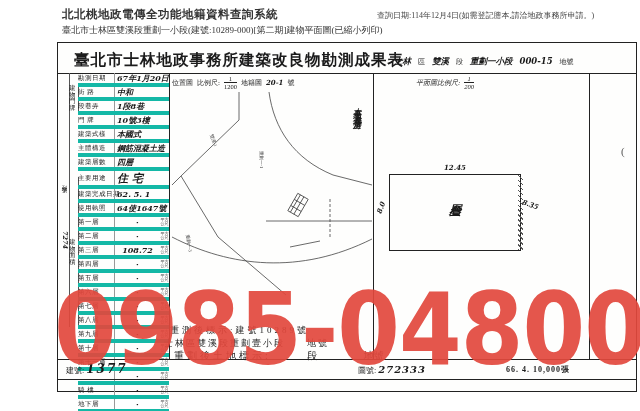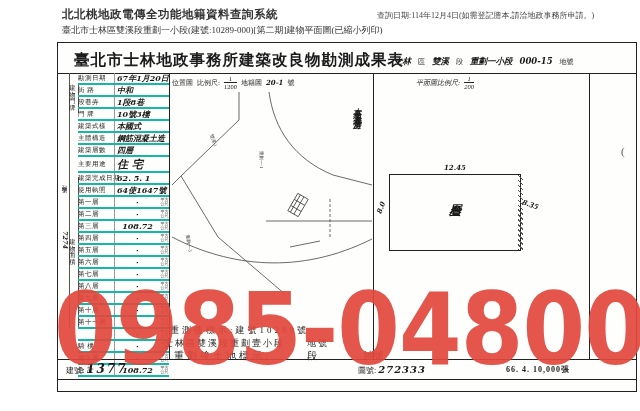--- a/index.html
+++ b/index.html
@@ -23,21 +23,21 @@
   .outer-col{position:absolute;left:0;top:0;bottom:0;width:9px;border-right:1px solid #555;}
   .outer-col .vtxt{position:absolute;top:108px;left:0;width:9px;writing-mode:vertical-rl;
       font-size:5.5px;letter-spacing:1px;}
   .outer-col .hwv{position:absolute;top:158px;left:0;width:9px;writing-mode:vertical-rl;font-size:6.5px;}
   .grp-col{position:absolute;left:9px;width:9px;border-right:1px solid #555;display:flex;
       flex-direction:column;justify-content:space-around;align-items:center;font-size:6.5px;}
   .grp-addr{top:10px;height:30px;}
   .grp-area{top:104px;height:150px;}
   .grp-col span{display:block;line-height:1;}
   #left-rows{position:absolute;left:18px;top:0;right:0;}
-  .trow{display:flex;align-items:center;height:10px;border-bottom:2px solid #14b8a6;overflow:hidden;}
+  .trow{display:flex;align-items:center;height:10px;border-bottom:4px solid #14b8a6;overflow:hidden;}
   .trow.tall{height:14px;}
   .lbl{width:36px;flex:none;font-size:6.5px;letter-spacing:.5px;white-space:nowrap;}
   .val{flex:1;border-left:1px solid #999;padding-left:2px;font-size:8px;white-space:nowrap;}
   .trow.tall .val{font-size:11px;letter-spacing:4px;}
   .frow .val{text-align:center;padding-left:0;}
   .unit{flex:none;width:9px;font-size:4px;line-height:4.2px;letter-spacing:0;color:#333;
         word-break:break-all;text-align:center;}
   
   .loc-head{left:114px;top:32px;display:flex;gap:4px;align-items:center;font-size:7px;}
   .frac{display:inline-block;text-align:center;font-size:6.5px;line-height:1.1;vertical-align:middle;}

